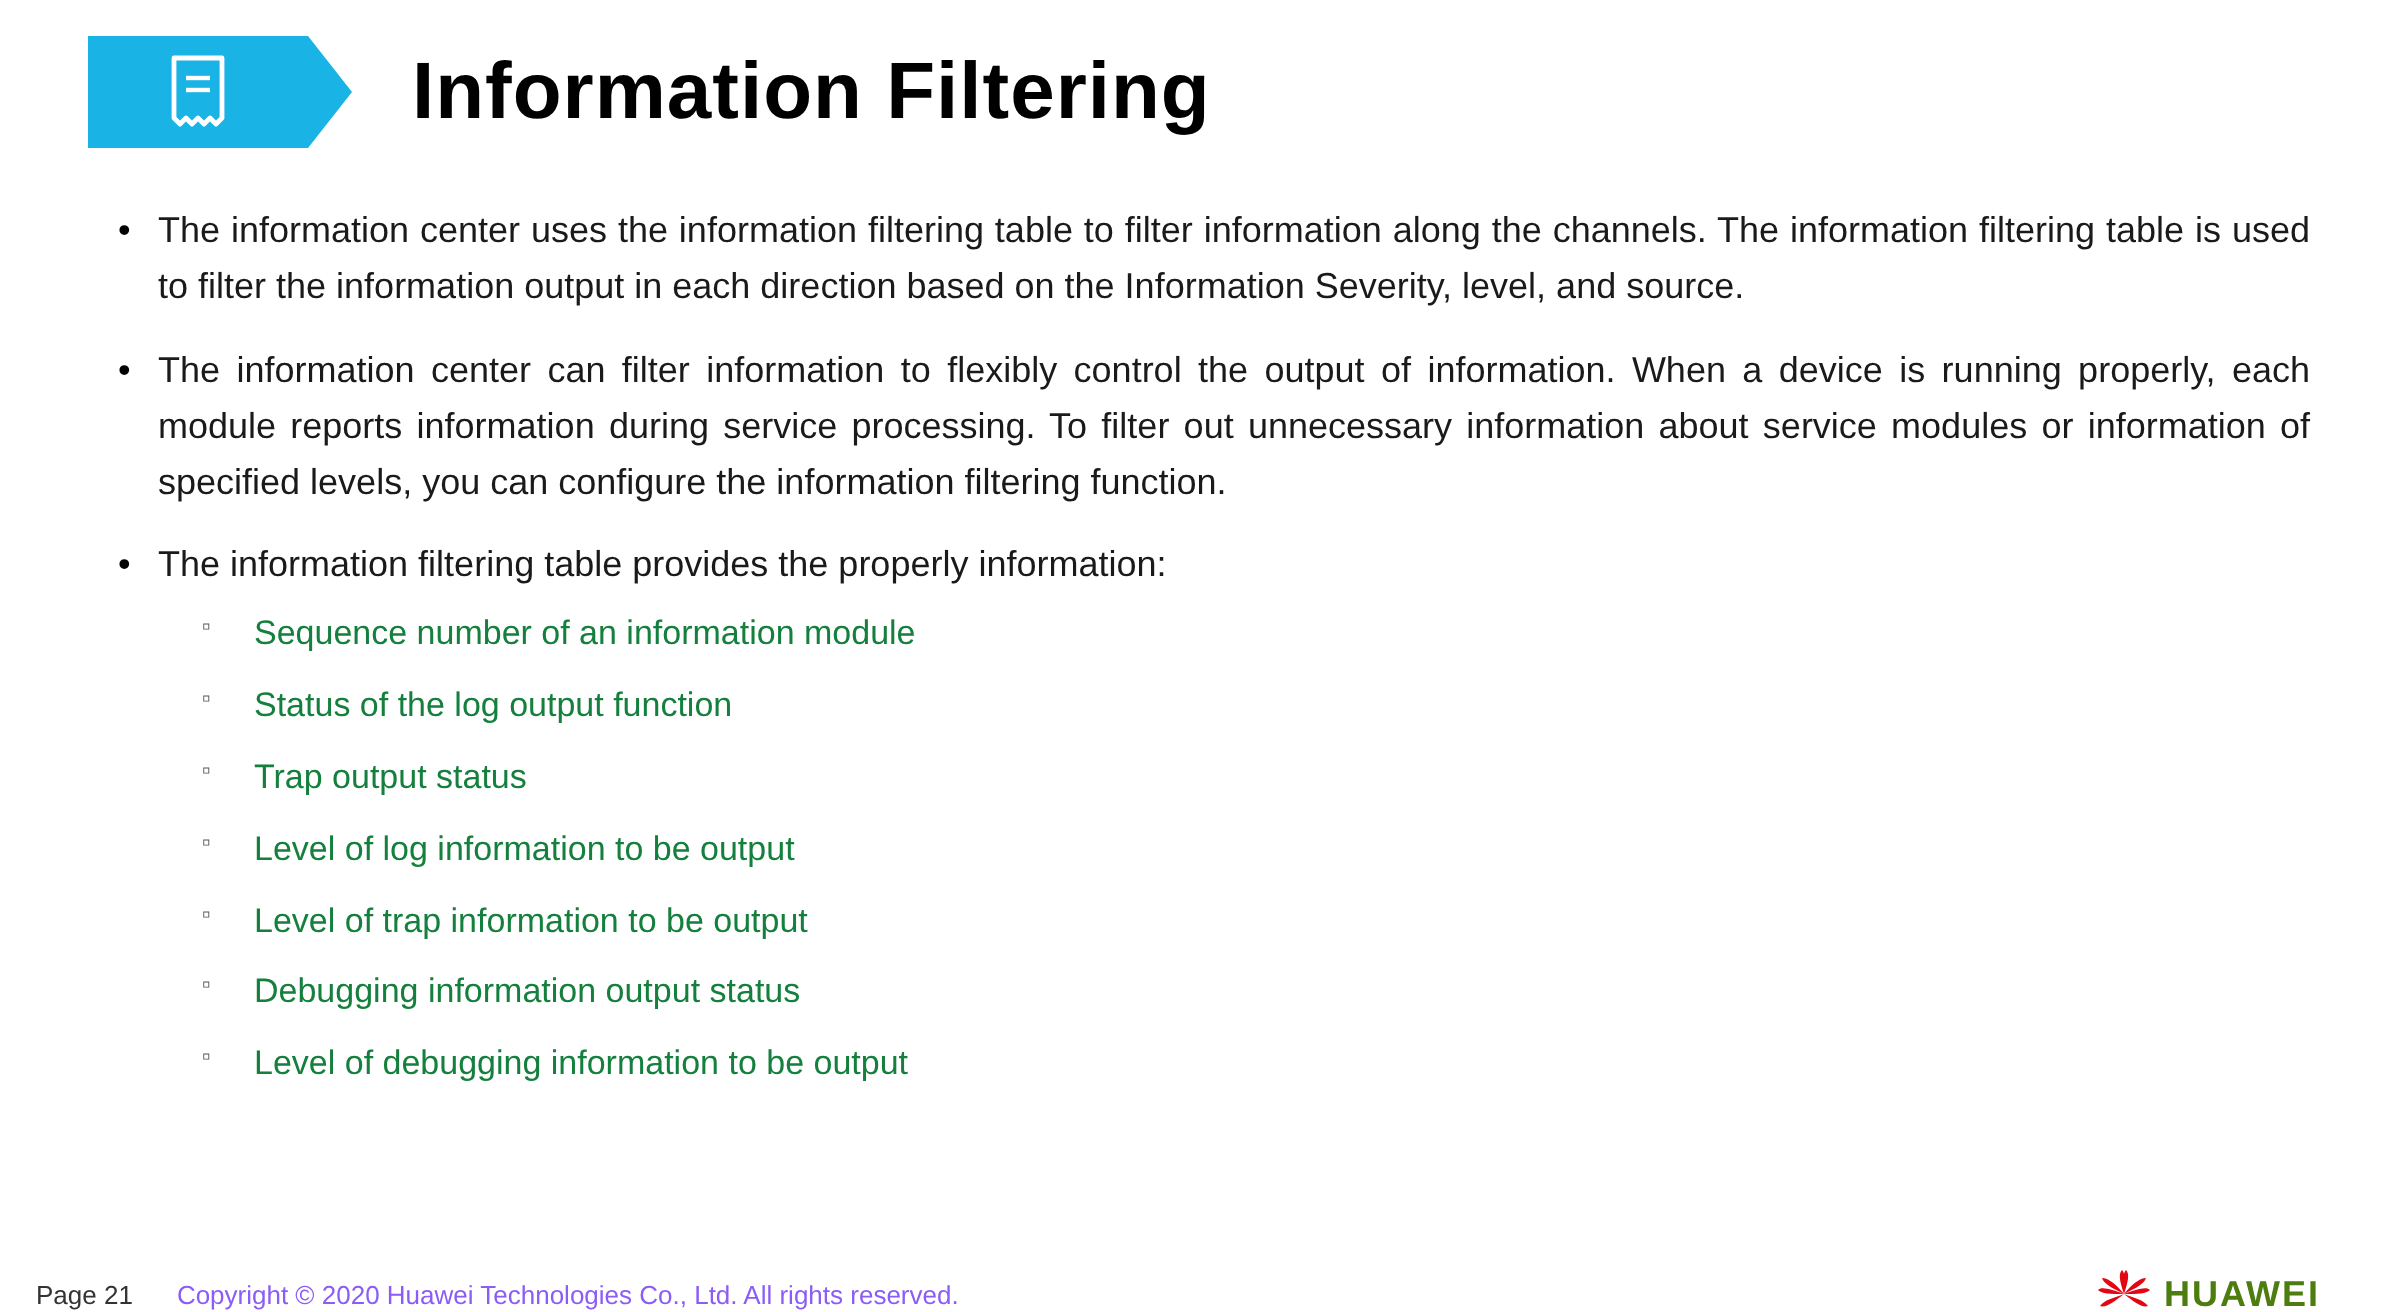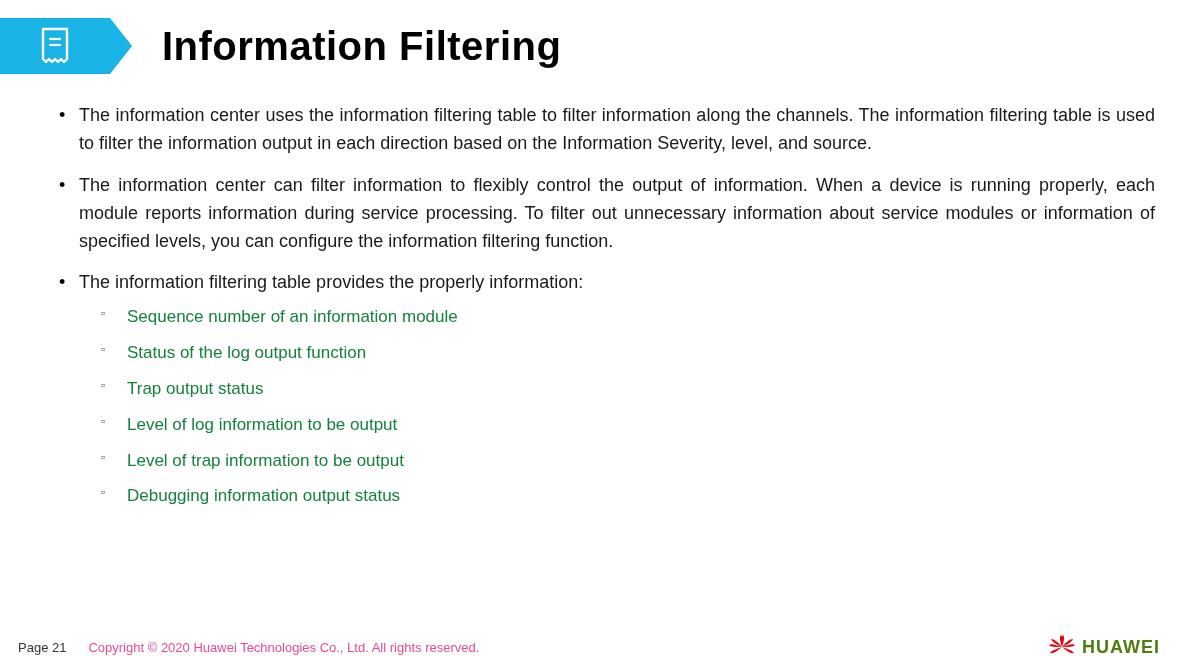--- a/index.html
+++ b/index.html
@@ -1,37 +1,37 @@
 <!DOCTYPE html>
 <html><head>
 <meta charset="utf-8">
 <style>
   * { box-sizing: border-box; margin: 0; padding: 0; }
   html, body { width: 1200px; height: 656px; background: #fff; font-family: Arial, Helvetica, sans-serif; color: #000; overflow: hidden; }
   .slide { position: relative; width: 1200px; height: 656px; }
 
-  .header { display: flex; align-items: center; margin-top: 18px; }
+  .header { display: flex; align-items: center; margin-top: 18px; padding-left: 44px; }
   .badge-wrapper { position: relative; display: flex; align-items: center; }
   .badge { width: 110px; height: 56px; background: #19b3e6; display: flex; align-items: center; justify-content: center; }
   .badge-chevron { width: 0; height: 0; border-top: 28px solid transparent; border-bottom: 28px solid transparent; border-left: 22px solid #19b3e6; }
   .badge svg { width: 34px; height: 38px; }
   .title { font-size: 40px; font-weight: 700; color: #000; margin-left: 30px; letter-spacing: 0.5px; }
 
   .content { margin: 28px 45px 0 55px; }
   ul.main-list { list-style: none; }
   ul.main-list > li { position: relative; padding-left: 24px; font-size: 18px; line-height: 1.55; color: #1a1a1a; margin-bottom: 14px; text-align: justify; }
   ul.main-list > li::before { content: "•"; position: absolute; left: 4px; top: 0; color: #000; font-size: 18px; }
 
   ul.sub-list { list-style: none; margin-top: 8px; }
   ul.sub-list > li { position: relative; padding-left: 48px; font-size: 17px; line-height: 1.4; color: #15803d; margin-bottom: 12px; }
   ul.sub-list > li::before { content: "▫"; position: absolute; left: 22px; top: 0; color: #555; font-size: 12px; }
 
   .footer { position: absolute; bottom: 14px; left: 0; right: 0; display: flex; align-items: center; padding: 0 40px 0 18px; }
   .page-no { font-size: 13px; color: #333; margin-right: 22px; }
-  .copyright { font-size: 13px; color: #ec4899; }
+  .copyright { font-size: 13px; color: #8b5cf6; }
   .logo { margin-left: auto; display: flex; align-items: center; }
   .logo-mark { width: 28px; height: 26px; margin-right: 6px; }
   .logo-text { font-size: 18px; font-weight: 700; color: #4d7c0f; letter-spacing: 1px; }
 </style>
 </head>
 <body>
 
 <div class="slide">
 
   <div class="header">
@@ -54,20 +54,21 @@
       <li>The information center can filter information to flexibly control the output of information. When a device is running properly, each module reports information during service processing. To filter out unnecessary information about service modules or information of specified levels, you can configure the information filtering function.</li>
       <li>
         <span>The information filtering table provides the properly information:</span>
         <ul class="sub-list">
           <li>Sequence number of an information module</li>
           <li>Status of the log output function</li>
           <li>Trap output status</li>
           <li>Level of log information to be output</li>
           <li>Level of trap information to be output</li>
           <li>Debugging information output status</li>
+          <li>Level of debugging information to be output</li>
         </ul>
       </li>
     </ul>
   </div>
 
   <div class="footer">
     <span class="page-no">Page 21</span>
     <span class="copyright">Copyright © 2020 Huawei Technologies Co., Ltd. All rights reserved.</span>
     <div class="logo">
       <span class="logo-mark">

